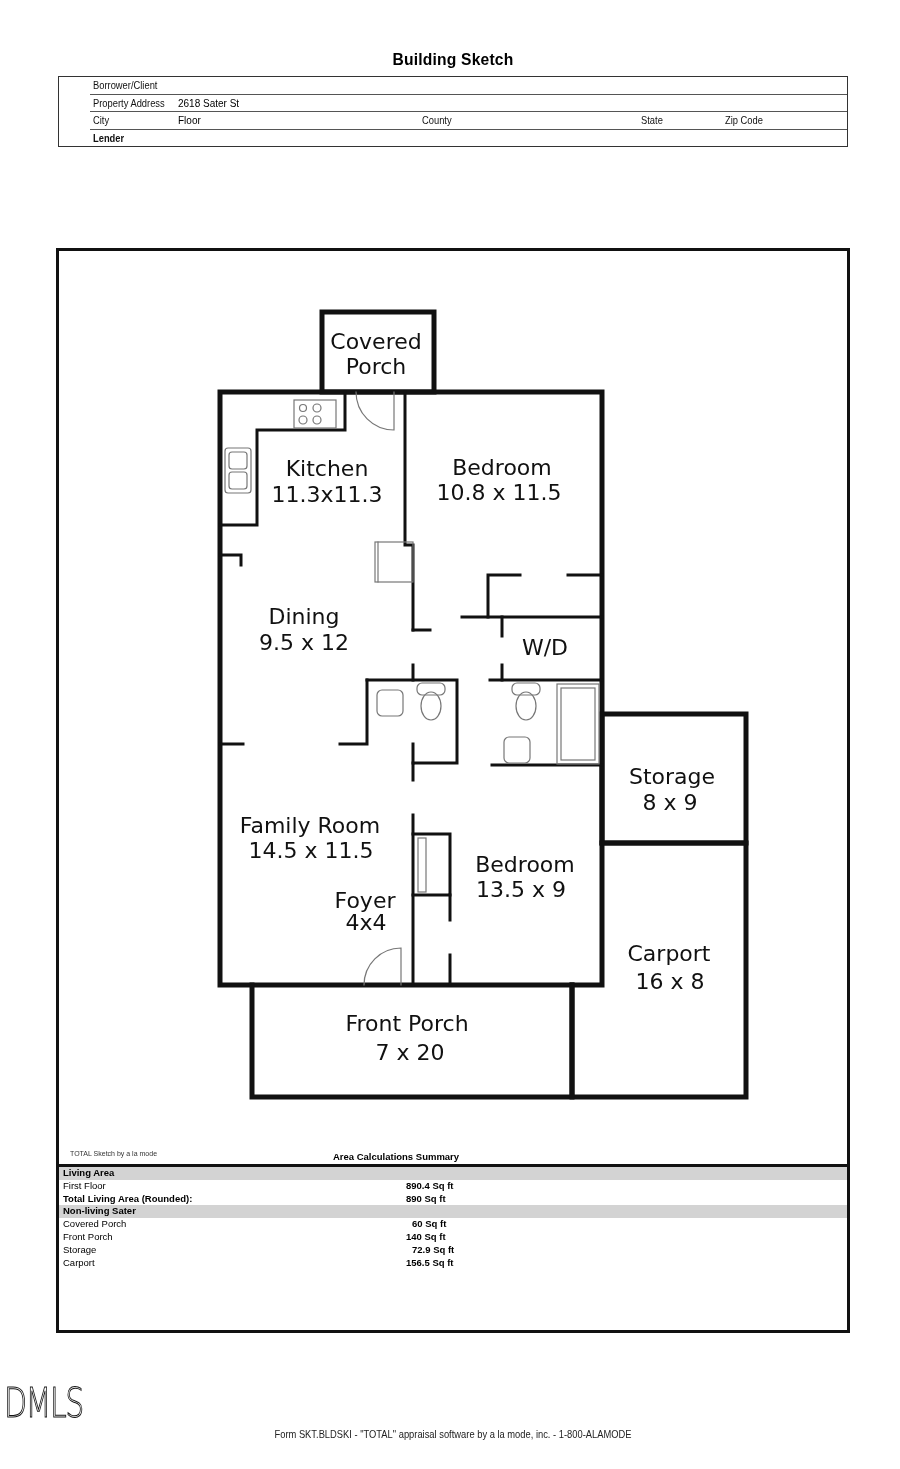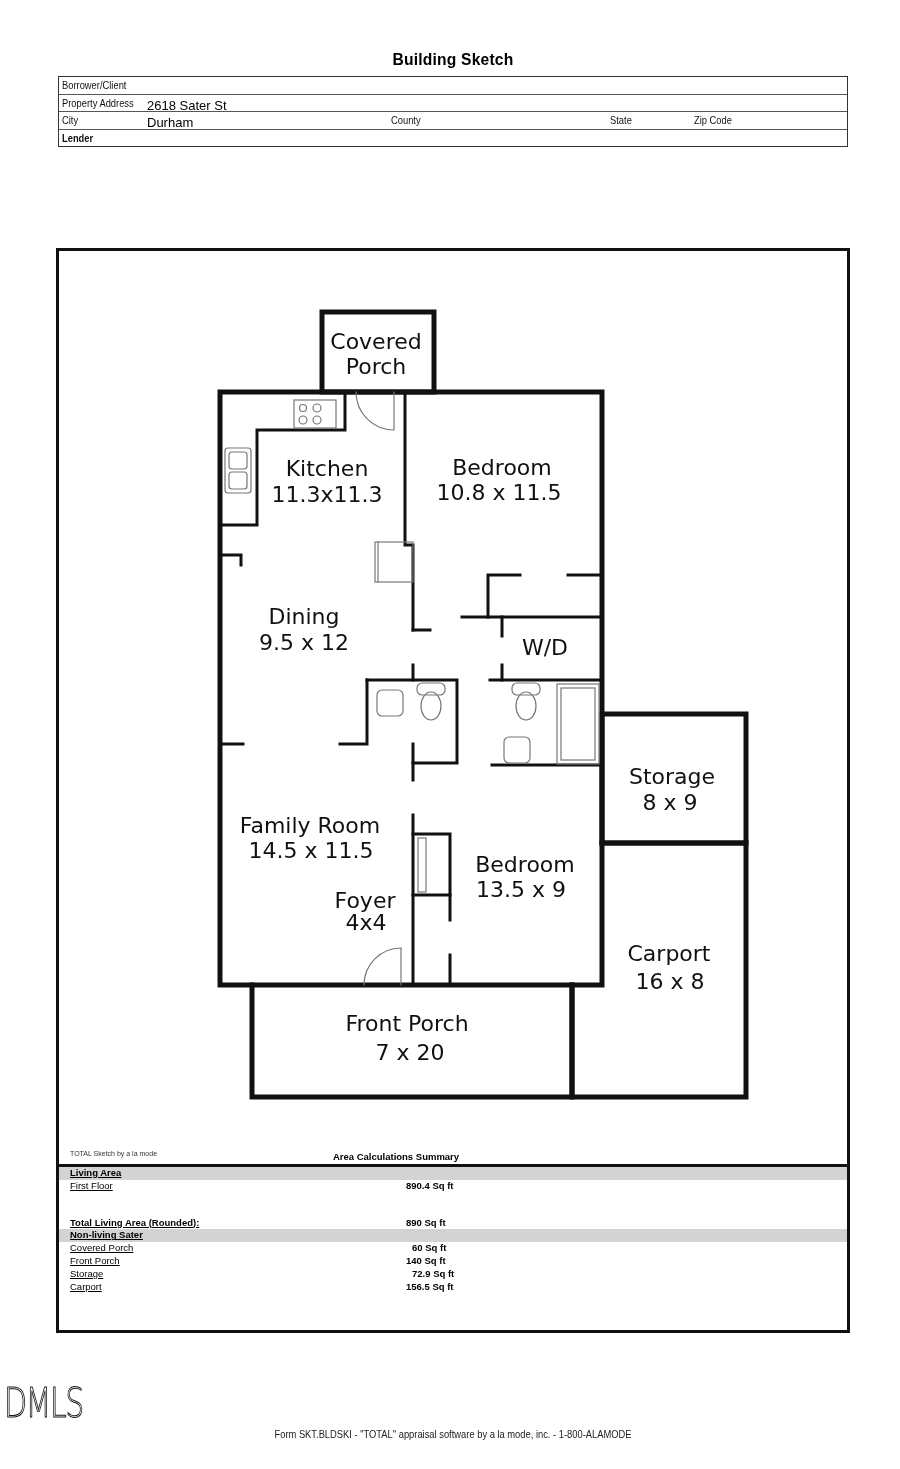--- a/index.html
+++ b/index.html
@@ -1,54 +1,54 @@
 <!DOCTYPE html>
 <html><head>
 <meta charset="utf-8">
 <style>
   html, body { margin: 0; padding: 0; background: #ffffff; }
   body { width: 900px; height: 1469px; position: relative; overflow: hidden; font-family: "Liberation Sans", sans-serif; color: #000; }
   .title { position: absolute; top: 50px; left: 0; width: 906px; text-align: center; font-size: 17px; font-weight: bold; letter-spacing: 0.2px; transform: scaleX(0.92); }
   .info-table { position: absolute; left: 58px; top: 76px; width: 790px; border: 1.5px solid #333; box-sizing: border-box; }
-  .info-row { height: 16.5px; border-bottom: 1px solid #555; position: relative; font-size: 11px; }
+  .info-row { height: 16.5px; border-bottom: 1px solid #555; position: relative; font-size: 11px; margin-left: 31px; }
   .info-row:last-child { border-bottom: none; font-weight: bold; }
   .info-row span { position: absolute; top: 2px; white-space: nowrap; }
   .lbl { font-size: 11px; transform: scaleX(0.85); transform-origin: left; color: #111; }
-  .val { font-size: 13px; top: 3px !important; }
+  .val { font-size: 10px; top: 3px !important; }
   .frame { position: absolute; left: 56px; top: 248px; width: 794px; height: 1085px; border: 3px solid #111; box-sizing: border-box; }
   .plan { position: absolute; left: 0; top: 0; }
   .plan text { font-family: "DejaVu Sans", sans-serif; font-size: 22px; fill: #111; }
   .sketch-credit { position: absolute; left: 70px; top: 1150px; font-size: 7px; color: #333; }
   .summary-title { position: absolute; left: 0; width: 792px; top: 1151px; text-align: center; font-size: 9.5px; font-weight: bold; }
   .summary { position: absolute; left: 59px; top: 1164px; width: 788px; border-top: 3px solid #111; font-size: 9.5px; }
   .srow { height: 12.8px; line-height: 12.8px; position: relative; }
   .srow.section { background: #d3d3d3; font-weight: bold; }
-  .srow.total { font-weight: bold; margin-top: 24px; }
-  .srow .name { position: absolute; left: 11px; text-decoration: underline; }
+  .srow.total { font-weight: bold; }
+  .srow .name { position: absolute; left: 4px; }
   .srow .amt { position: absolute; left: 347px; font-weight: bold; }
   .dmls { position: absolute; left: 4px; top: 1380px; font-family: "DejaVu Sans", sans-serif; font-weight: 100; font-size: 40px; letter-spacing: -2px; color: #111; transform: scaleX(0.75); transform-origin: left; -webkit-text-stroke: 0; }
   .dmls-inner { color: transparent; -webkit-text-stroke: 1px #111; }
   .footer { position: absolute; left: 0; width: 906px; top: 1428px; text-align: center; font-size: 11px; transform: scaleX(0.85); color: #222; }
 </style>
 </head>
 <body>
 
 <div class="title">Building Sketch</div>
 
 <div class="info-table">
   <div class="info-row">
     <span class="lbl" style="left:3px">Borrower/Client</span>
   </div>
   <div class="info-row">
     <span class="lbl" style="left:3px">Property Address</span>
     <span class="val" style="left:88px">2618 Sater St</span>
   </div>
   <div class="info-row">
     <span class="lbl" style="left:3px">City</span>
-    <span class="val" style="left:88px">Durham</span>
+    <span class="val" style="left:88px">Floor</span>
     <span class="lbl" style="left:332px">County</span>
     <span class="lbl" style="left:551px">State</span>
     <span class="lbl" style="left:635px">Zip Code</span>
   </div>
   <div class="info-row">
     <span class="lbl" style="left:3px">Lender</span>
   </div>
 </div>
 
 <div class="frame"></div>

